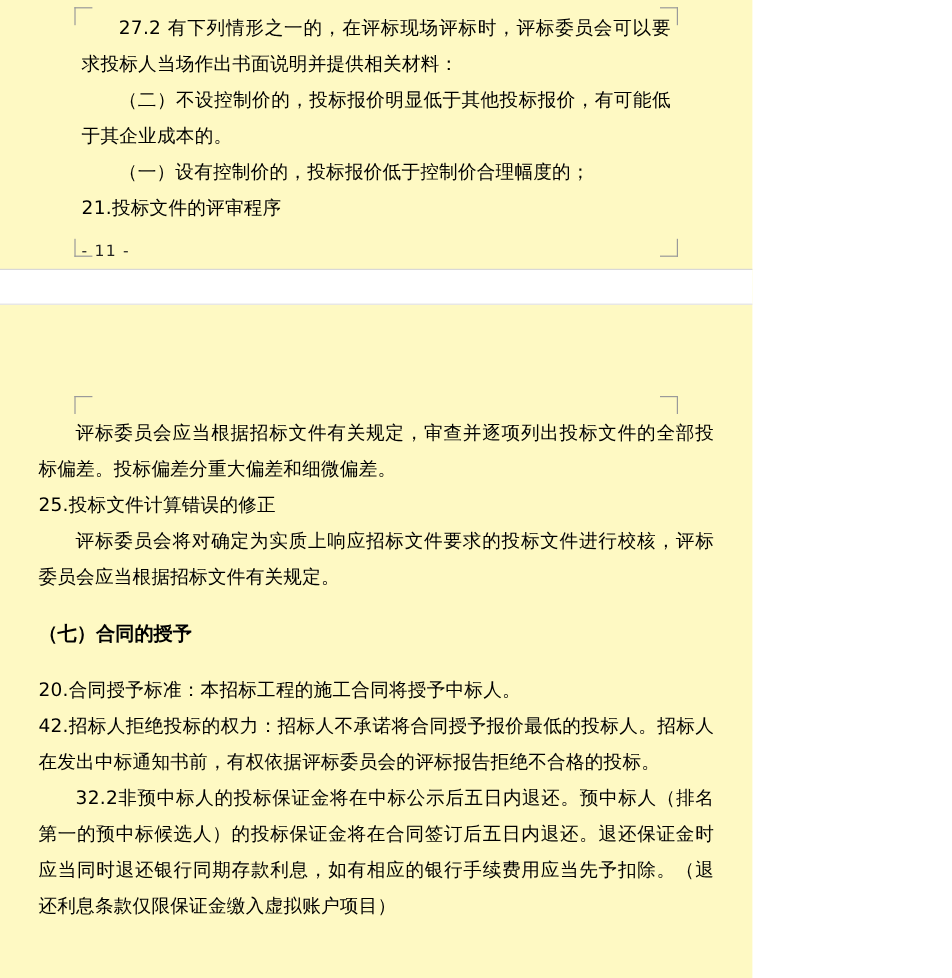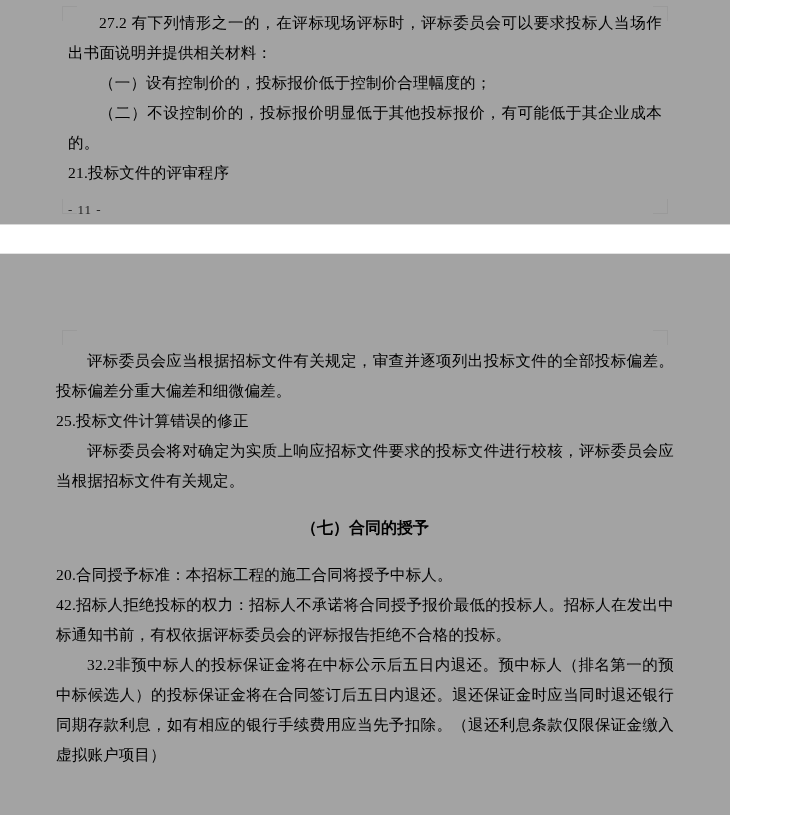--- a/index.html
+++ b/index.html
@@ -10,40 +10,39 @@
   body {
     width: 793px;
     height: 815px;
     font-family: "DejaVu Sans", "Liberation Sans", sans-serif;
     color: #000000;
     overflow: hidden;
     position: relative;
   }
   .page {
     position: relative;
-    width: 730px;
-    background: #a3a3a3;
-    font-family: Liberation Serif, serif;
+    width: 627px;
+    background: #fef9c3;
   }
   
   .page-top {
     height: 225px;
     border-bottom: 1px solid #d8d8d8;
     box-sizing: border-box;
     position: relative;
     padding: 0 68px;
   }
   .page-gap {
     height: 28px;
     background: #ffffff;
     border-bottom: 1px solid #e2e2e2;
   }
   .page-bottom {
     position: relative;
-    padding: 0 56px;
+    padding: 0 32px;
     height: 561px;
     box-sizing: border-box;
   }
   
   .mark {
     position: absolute;
     width: 14px;
     height: 14px;
   }
   .mark.tl { border-left: 1px solid #9a9a9a; border-top: 1px solid #9a9a9a; }
@@ -53,21 +52,21 @@
 
   .body-text {
     font-size: 15.5px;
     line-height: 30px;
     letter-spacing: 0.2px;
     text-align: justify;
     margin: 0;
   }
   .indent2 { text-indent: 2em; }
   .center {
-    text-align: center;
+    text-align: left;
     font-weight: bold;
     font-size: 16px;
     line-height: 32px;
   }
   .pagenum {
     text-align: left;
     font-size: 13px;
     color: #222;
     margin-top: 14px;
     letter-spacing: 1px;
@@ -81,22 +80,22 @@
 <div class="page">
 
   <div class="page-top">
     <div class="mark tl" style="left:62px; top:6px;"></div>
     <div class="mark tr" style="right:62px; top:6px;"></div>
     <div class="mark bl" style="left:62px; bottom:10px;"></div>
     <div class="mark br" style="right:62px; bottom:10px;"></div>
 
     <div class="top-first"></div>
     <p class="body-text indent2">27.2 有下列情形之一的，在评标现场评标时，评标委员会可以要求投标人当场作出书面说明并提供相关材料：</p>
+    <p class="body-text indent2">（二）不设控制价的，投标报价明显低于其他投标报价，有可能低于其企业成本的。</p>
     <p class="body-text indent2">（一）设有控制价的，投标报价低于控制价合理幅度的；</p>
-    <p class="body-text indent2">（二）不设控制价的，投标报价明显低于其他投标报价，有可能低于其企业成本的。</p>
     <p class="body-text">21.投标文件的评审程序</p>
     <div class="pagenum">- 11 -</div>
   </div>
 
   <div class="page-gap"></div>
 
   <div class="page-bottom">
     <div class="mark tl" style="left:62px; top:76px;"></div>
     <div class="mark tr" style="right:62px; top:76px;"></div>
 

